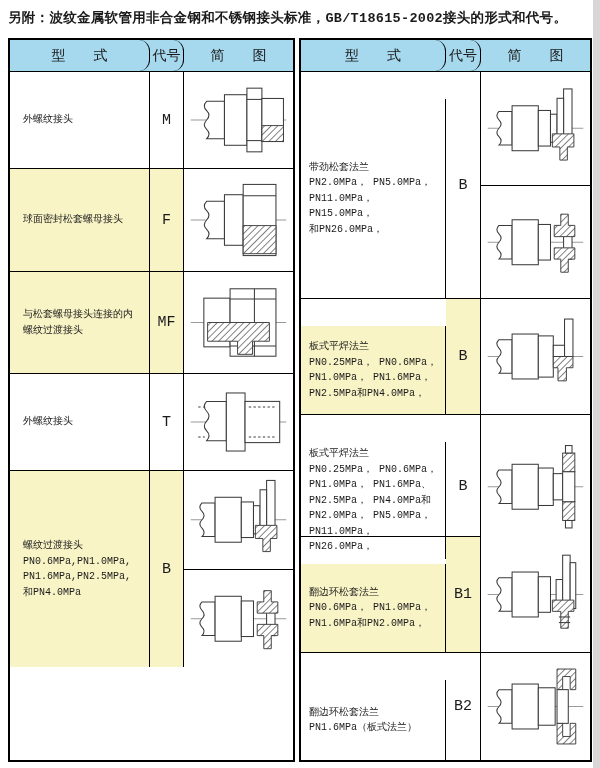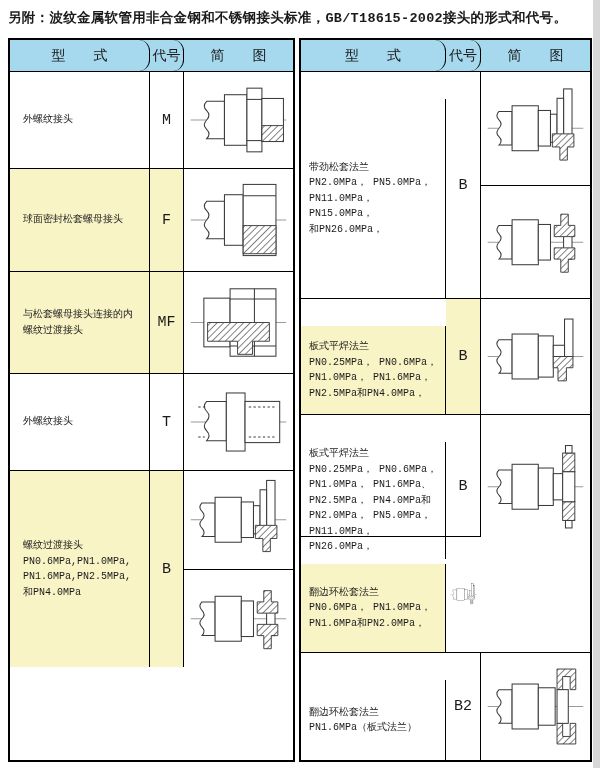--- a/index.html
+++ b/index.html
@@ -285,20 +285,21 @@
             <rect class="fw" x="87" y="2" width="7" height="8"></rect>
             <rect class="fw" x="87" y="82" width="7" height="8"></rect>
           </svg>
         </div>
       </div>
 
       <div class="row hl" style="height:116px">
         <div class="cell c-type">翻边环松套法兰
 PN0.6MPa， PN1.0MPa，
 PN1.6MPa和PN2.0MPa，</div>
+        <div class="cell c-code">B1</div>
         <div class="cell c-diag">
           <svg viewBox="0 0 110 92">
             <line class="cl" x1="4" y1="46" x2="106" y2="46"></line>
             <path class="fw" d="M30,28 H16 q-4.5,4.5 0,9 q4.5,4.5 0,9 q-4.5,4.5 0,9 q4.5,4.5 0,9 H30 Z"></path>
             <rect class="fw" x="30" y="22" width="28" height="48"></rect>
             <rect class="fw" x="58" y="27" width="13" height="38"></rect>
             <rect class="fw" x="77" y="30" width="7" height="31"></rect>
             <rect class="fw" x="84" y="4" width="8" height="57"></rect>
             <rect class="fw" x="92" y="12" width="6" height="49"></rect>
             <path class="fh" d="M73,52 H96 V64 H90 V82 H82 V64 H73 Z"></path>

